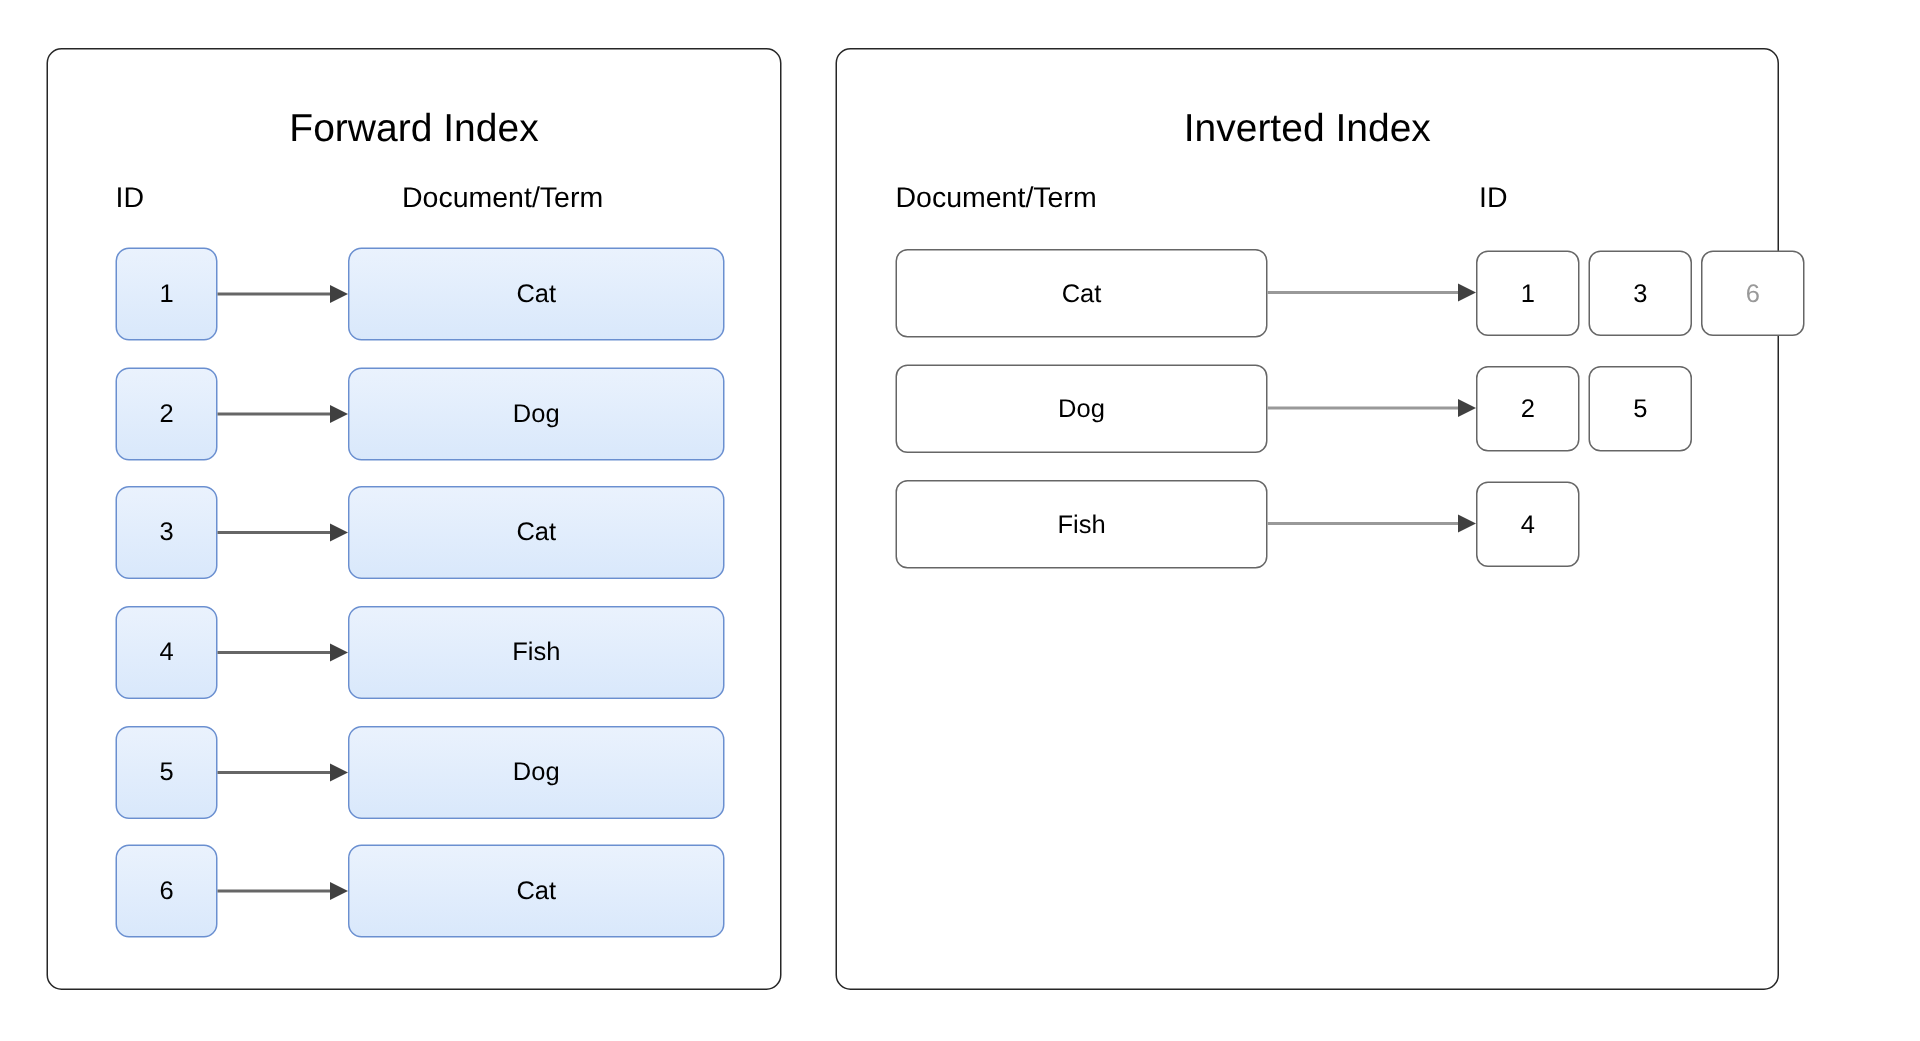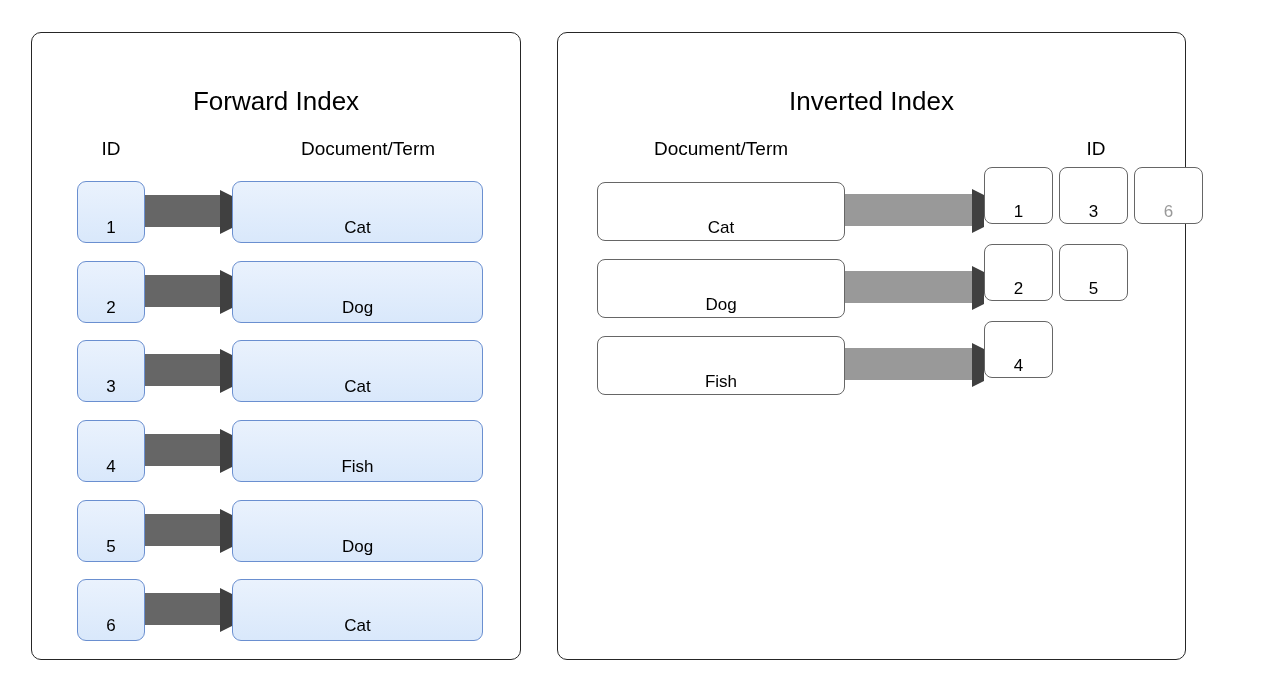--- a/index.html
+++ b/index.html
@@ -1,24 +1,24 @@
 <!DOCTYPE html>
 <html><head>
 <meta charset="utf-8">
 <style>
-  * { margin:0; padding:16px; box-sizing:border-box; }
+  * { margin:0; padding:0; box-sizing:border-box; }
   html,body { width:1280px; height:694px; background:#ffffff;
               font-family:"Liberation Sans", sans-serif; color:#000; overflow:hidden; }
   .panel { position:absolute; top:32px; height:628px; background:#fff;
            border:1px solid #262626; border-radius:10px; }
   .panel-forward  { left:31px;  width:490px; }
   .panel-inverted { left:557px; width:629px; }
   .panel-title { position:absolute; top:37px; left:0; width:100%;
                  text-align:center; font-size:26px; line-height:30px; color:#000; }
-  .col-header { position:absolute; top:88px; text-align:center;
+  .col-header { position:absolute; top:88px; 
                 font-size:19px; line-height:24px; color:#000; }
   .row { position:absolute; left:0; width:100%; }
   .l-row { height:62px; }
   .r-row { height:59px; }
   .box { position:absolute; text-align:center; font-size:17px; }
   .blue-box { background:linear-gradient(#eaf2fd,#d9e8fb); border:1px solid #6a8fd0; border-radius:9px; }
   .white-box { background:#ffffff; border:1px solid #666666; border-radius:8px; }
   .id-box-f   { left:45px;  width:68px;  height:62px; line-height:60px; }
   .term-box-f { left:200px; width:251px; height:62px; line-height:60px; }
   .term-box-i { left:39px;  width:248px; height:59px; line-height:57px; }

